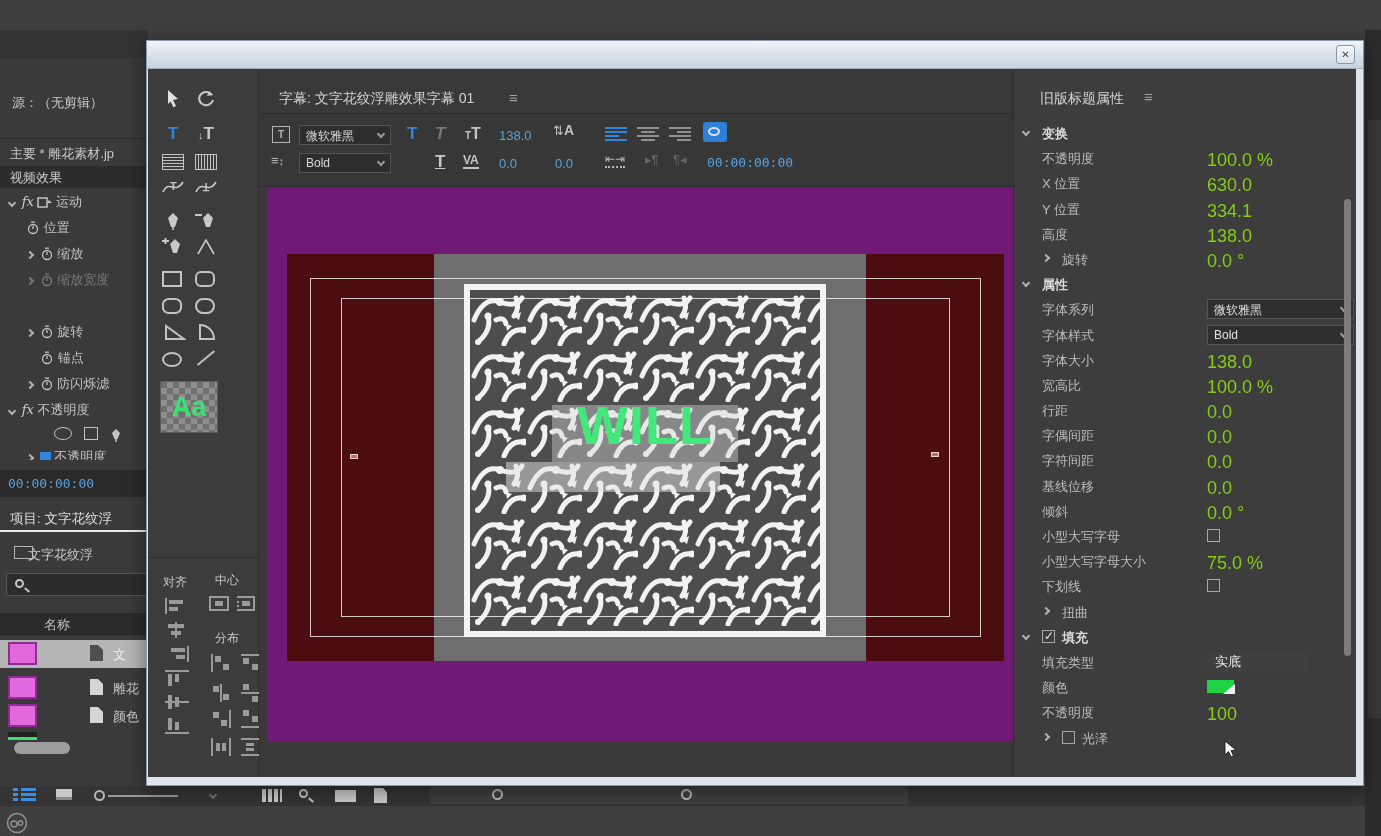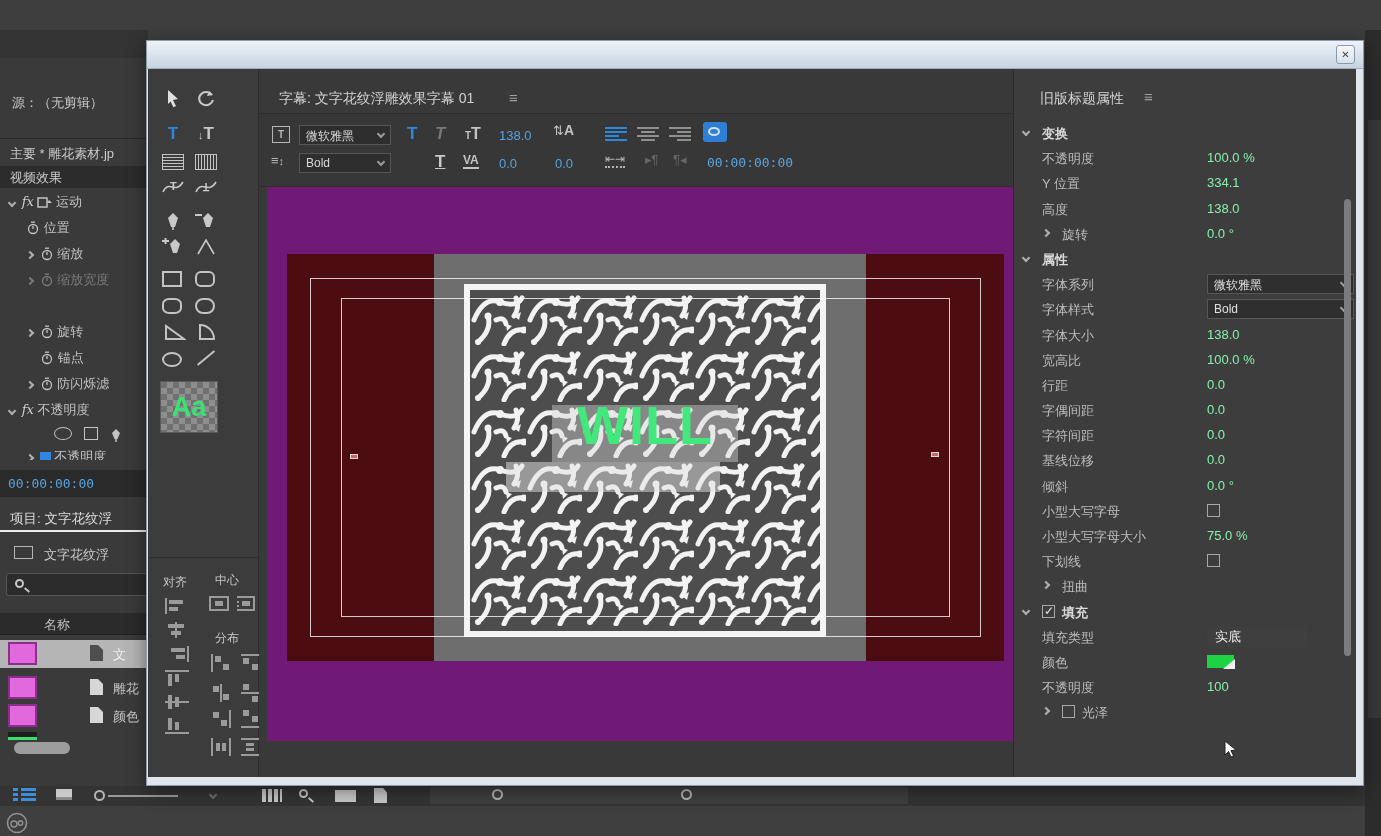--- a/index.html
+++ b/index.html
@@ -107,21 +107,21 @@
   
   #props { left:865px; top:0; width:343px; height:708px; background:#3d3d3d;
     border-left:1px solid #2c2c2c; }
   #props-title { position:absolute; left:26px; top:21px; font-size:14px; color:#d4d4d4; }
   #prows { position:absolute; left:0; top:52px; width:343px; }
   .prow { position:relative; height:25.2px; }
   .prow .lab { position:absolute; left:28px; top:4px; font-size:13px; color:#bdbdbd; white-space:nowrap; }
   .prow .lab.sec { color:#dadada; font-weight:bold; }
   .prow .lab.ind { left:48px; }
   .prow .lab.ind2 { left:68px; }
-  .prow .val { position:absolute; left:193px; top:4px; font-size:13px; color:#86efac; }
+  .prow .val { position:absolute; left:193px; top:4px; font-size:18px; color:#84cc16; }
   .prow .cv,.prow .cr { position:absolute; left:9px; top:8px; }
   .prow .cv.ind,.prow .cr.ind { left:29px; }
   .pdd { position:absolute; left:193px; top:2px; width:147px; height:20px; background:#2f2f2f;
     border:1px solid #565656; color:#e0e0e0; font-size:12px; padding:2px 6px; }
   .pdd .cv { position:absolute; left:auto; right:6px; top:5px; border-color:#9a9a9a; }
   .pbox { position:absolute; left:193px; top:2px; width:100px; height:20px; background:#3f3f3f;
     color:#ececec; font-size:13px; padding:1px 8px; }
   .cb { position:absolute; left:193px; top:5px; width:13px; height:13px; border:1px solid #a8a8a8; }
   .cb.inlab { left:28px; top:5px; }
   .cb.inlab2 { left:48px; top:5px; }
@@ -249,21 +249,21 @@
       </div>
     </div>
 
     <div class="abs" style="left:0;top:440px;width:148px;height:27px;background:#2a2a2a;">
       <span class="tc" style="position:absolute;left:8px;top:6px;">00:00:00:00</span>
     </div>
 
     <div class="srcrow" style="top:480px;left:10px;font-size:13.5px;color:#dadada;white-space:nowrap;">项目: 文字花纹浮</div>
     <div id="proj-underline" class="abs" style="top:500px;"></div>
     <div class="abs" style="left:14px;top:516px;width:19px;height:13px;border:1.5px solid #b5b5b5;"></div>
-    <div class="srcrow" style="top:516px;left:44px;white-space:nowrap;">文字花纹浮</div>
+    <div class="srcrow" style="top:516px;left:28px;white-space:nowrap;">文字花纹浮</div>
     <div class="abs" style="left:6px;top:543px;width:142px;height:23px;background:#2c2c2c;border:1px solid #555;border-radius:3px;">
       <span class="magicon" style="left:8px;top:5px;"></span>
     </div>
     <div class="abs" style="left:0;top:583px;width:148px;height:22px;background:#2b2b2b;border-bottom:1px solid #222;">
       <span class="srcrow" style="top:3px;left:44px;color:#c0c0c0;">名称</span>
     </div>
 
     <div class="abs" style="left:0;top:610px;width:148px;height:28px;background:#b5b5b5;">
       <span class="pinkswatch" style="top:2px;"></span>
       <span class="docicon dark" style="left:90px;top:5px;">
@@ -576,20 +576,24 @@
         <div id="prows">
           <div class="prow">
               <span class="cv"></span>
               <span class="lab sec">变换</span>
             </div>
           <div class="prow">
               <span class="lab">不透明度</span>
               <span class="val">100.0 %</span>
             </div>
           <div class="prow">
+              <span class="lab">X 位置</span>
+              <span class="val">630.0</span>
+            </div>
+          <div class="prow">
               <span class="lab">Y 位置</span>
               <span class="val">334.1</span>
             </div>
           <div class="prow">
               <span class="lab">高度</span>
               <span class="val">138.0</span>
             </div>
           <div class="prow">
               <span class="cr ind"></span>
               <span class="lab ind">旋转</span>

